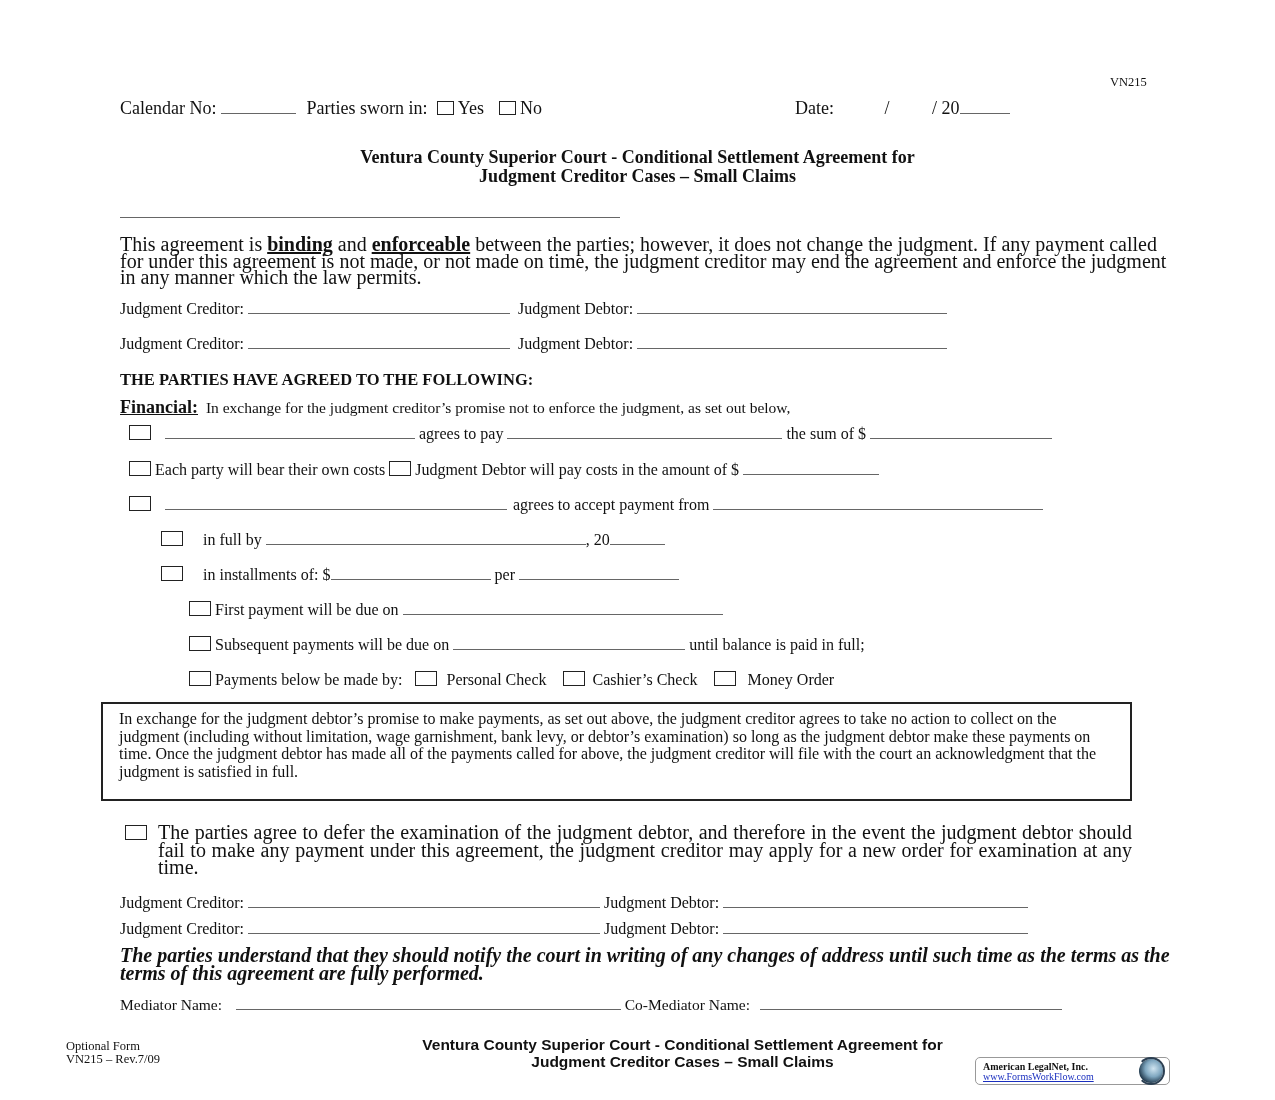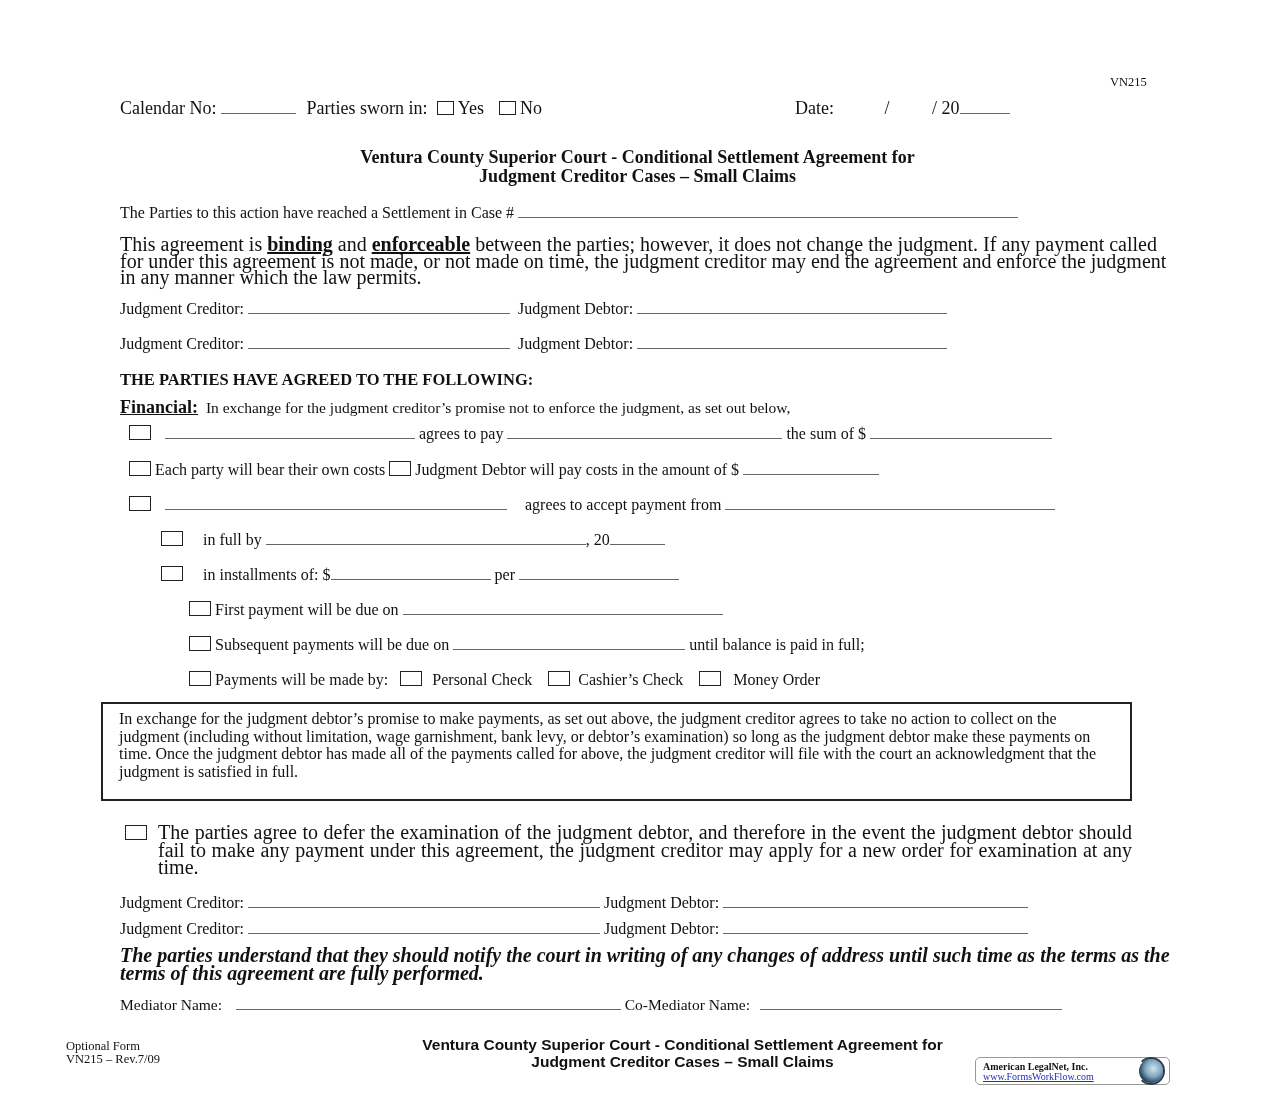--- a/index.html
+++ b/index.html
@@ -48,21 +48,20 @@
 <div class="abs t18" style="left:795px; top:98px;">
   <span>Date:</span>
   <span style="margin-left:46px;">/</span>
   <span style="margin-left:38px;">/ 20</span><span class="blank" style="width:50px;"></span>
 </div>
 
 <div class="abs title" style="top:147px;">Ventura County Superior Court - Conditional Settlement Agreement for</div>
 <div class="abs title" style="top:166px;">Judgment Creditor Cases – Small Claims</div>
 
 <div class="abs t16" style="left:120px; top:204px;">
-  <span>The Parties to this action have reached a Settlement in Case #</span>
   <span class="blank" style="width:500px;"></span>
 </div>
 
 <div class="abs para" style="left:120px; top:236px; width:1065px;">
   <span>This agreement is </span><span class="u">binding</span><span> and </span><span class="u">enforceable</span><span> between the parties; however, it does not change the judgment. If any payment called for under this agreement is not made, or not made on time, the judgment creditor may end the agreement and enforce the judgment in any manner which the law permits.</span>
 </div>
 
 <div class="abs t16" style="left:120px; top:300px;">
   <span>Judgment Creditor:</span>
   <span class="blank" style="width:262px;"></span>
@@ -96,21 +95,21 @@
   <span class="cb" style="width:22px; height:15px;"></span>
   <span>Each party will bear their own costs</span>
   <span class="cb" style="width:22px; height:15px;"></span>
   <span>Judgment Debtor will pay costs in the amount of $</span>
   <span class="blank" style="width:136px;"></span>
 </div>
 
 <div class="abs t16" style="left:129px; top:496px;">
   <span class="cb" style="width:22px; height:15px;"></span>
   <span class="blank" style="width:342px; margin-left:10px;"></span>
-  <span style="margin-left:14px;">agrees to accept payment from</span>
+  <span style="margin-left:2px;">agrees to accept payment from</span>
   <span class="blank" style="width:330px;"></span>
 </div>
 
 <div class="abs t16" style="left:161px; top:531px;">
   <span class="cb" style="width:22px; height:15px;"></span>
   <span style="margin-left:16px;">in full by</span>
   <span class="blank" style="width:320px;"></span><span>, 20</span><span class="blank" style="width:55px;"></span>
 </div>
 
 <div class="abs t16" style="left:161px; top:566px;">
@@ -128,21 +127,21 @@
 
 <div class="abs t16" style="left:189px; top:636px;">
   <span class="cb" style="width:22px; height:15px;"></span>
   <span>Subsequent payments will be due on</span>
   <span class="blank" style="width:232px;"></span>
   <span>until balance is paid in full;</span>
 </div>
 
 <div class="abs t16" style="left:189px; top:671px;">
   <span class="cb" style="width:22px; height:15px;"></span>
-  <span>Payments will be made by:</span>
+  <span>Payments below be made by:</span>
   <span class="cb" style="width:22px; height:15px; margin-left:8px;"></span>
   <span style="margin-left:6px;">Personal Check</span>
   <span class="cb" style="width:22px; height:15px; margin-left:12px;"></span>
   <span style="margin-left:4px;">Cashier’s Check</span>
   <span class="cb" style="width:22px; height:15px; margin-left:12px;"></span>
   <span style="margin-left:8px;">Money Order</span>
 </div>
 
 <div class="box">
   <div class="boxtext">In exchange for the judgment debtor’s promise to make payments, as set out above, the judgment creditor agrees to take no action to collect on the judgment (including without limitation, wage garnishment, bank levy, or debtor’s examination) so long as the judgment debtor make these payments on time.  Once the judgment debtor has made all of the payments called for above, the judgment creditor will file with the court an acknowledgment that the judgment is satisfied in full.</div>

